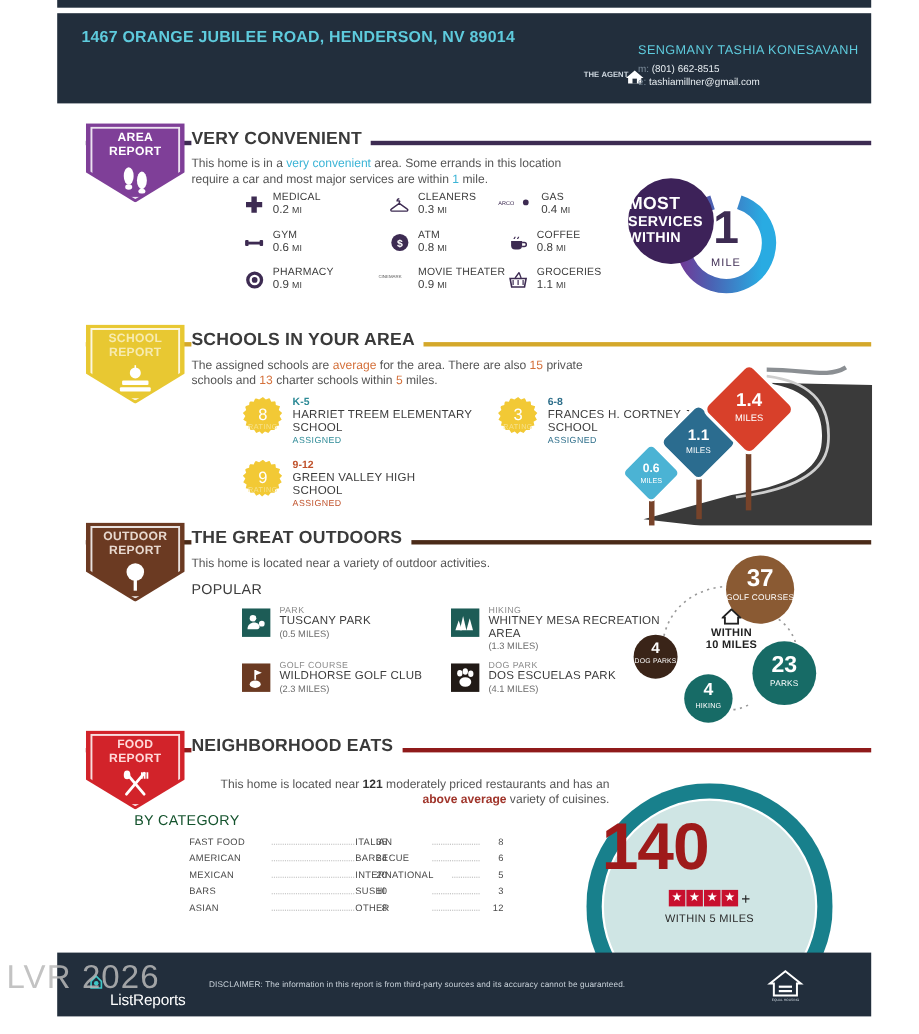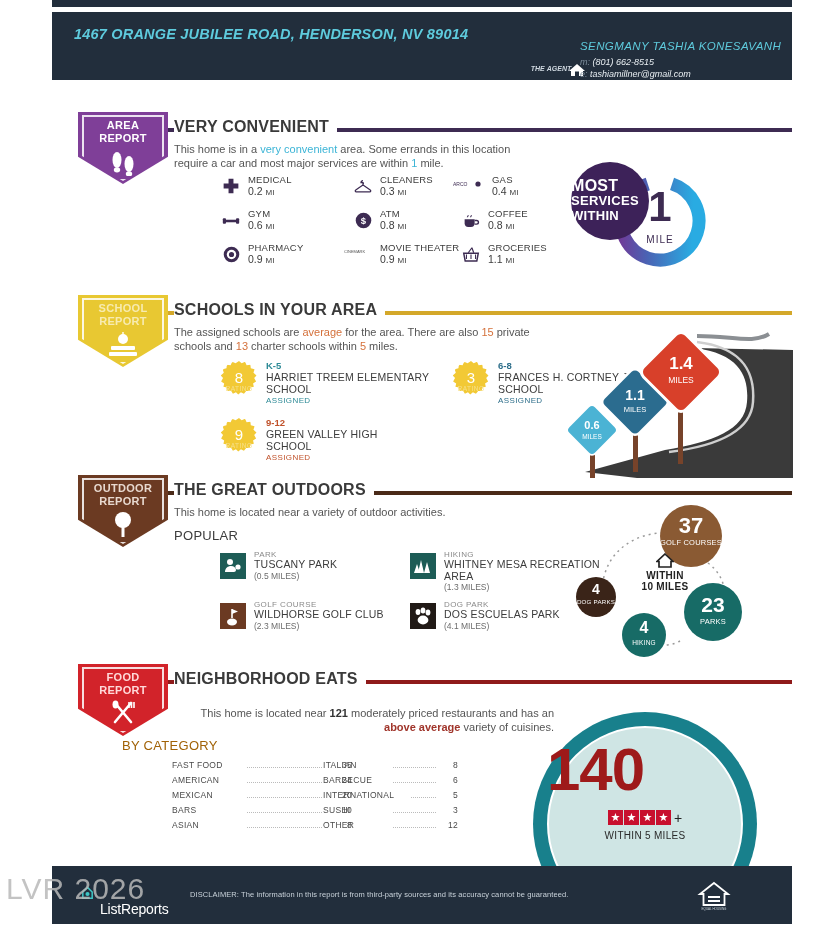--- a/index.html
+++ b/index.html
@@ -10,24 +10,23 @@
     position: relative;
     overflow: hidden;
   }
   .page { position: absolute; left: 0; top: 0; width: 835px; height: 940px; }
 
   
   .top-strip { position:absolute; left:52px; top:0px; width:740px; height:7px; background:#222e3c; }
 
   
   .header {
-    position:absolute; left:52px; top:12px; width:740px; height:68px;
+    position:absolute; left:52px; top:12px; width:740px; height:82px;
     background:#222e3c; color:#fff;
     padding: 14px 22px;
-    font-style: italic;
   }
   .addr { color:#5ecbdd; font-size:14.5px; font-weight:bold; letter-spacing:0.2px; line-height:17px; max-width:430px;}
   .specs { margin-top:8px; font-size:11.5px; color:#ffffff; letter-spacing:0.1px;}
   .specs b { font-weight:bold; }
   .agent-block { position:absolute; left:476px; top:28px; width:260px; }
   .agent-logo { position:absolute; left:0px; top:25px; width:46px; text-align:center; color:#cfd8e0; font-size:7px; font-weight:bold; line-height:8px;}
   .agent-logo .house { display:block; width:100%; }
   .agent-name { position:absolute; left:52px; top:0px; font-size:11.5px; color:#5ecbdd; letter-spacing:0.4px; white-space:nowrap;}
   .agent-line { position:absolute; left:52px; font-size:9px; color:#e8eef2; white-space:nowrap;}
   .agent-line .lbl { color:#7d8d9b; }
@@ -89,21 +88,21 @@
   .out-item .odist { position:absolute; left:34px; font-size:8.5px; color:#6c6c6c;}
 
   .bub-wrap { position:absolute; left:562px; top:505px; width:200px; height:160px;}
   .bub { position:absolute; border-radius:50%; color:#fff; text-align:center;}
   .bub .bn { position:absolute; width:100%; font-weight:bold; }
   .bub .bl { position:absolute; width:100%; line-height:9px; letter-spacing:0.2px;}
   .bub-center { position:absolute; left:60px; top:48px; width:86px; text-align:center; color:#222; }
   .bub-center .w1 { font-size:10px; font-weight:bold; letter-spacing:0.3px;}
 
   
-  .bycat { position:absolute; left:122px; top:738px; font-size:13px; color:#a16207; letter-spacing:0.3px;}
+  .bycat { position:absolute; left:122px; top:738px; font-size:13px; color:#14532d; letter-spacing:0.3px;}
   .cat-row { position:absolute; height:13px; font-size:8.5px; color:#4a4a4a; letter-spacing:0.3px;}
   .cat-row .cn { position:absolute; left:0; top:0; white-space:nowrap;}
   .cat-row .dots { position:absolute; top:7px; height:1px; border-bottom:1px dotted #bbb;}
   .cat-row .cv { position:absolute; top:0; width:22px; text-align:right;}
 
   .food-circle { position:absolute; left:533px; top:712px; width:224px; height:155px; overflow:hidden;}
   .fc-outer { position:absolute; left:0; top:0; width:224px; height:224px; border-radius:50%; background:#18808c;}
   .fc-inner { position:absolute; left:14px; top:14px; width:196px; height:196px; border-radius:50%; background:#cfe5e4; border:2px solid #fff;}
   .fc-num { position:absolute; left:14px; top:28px; width:196px; text-align:left; font-size:60px; font-weight:bold; color:#9e1a1a; line-height:60px; letter-spacing:-1px;}
   .fc-stars { position:absolute; left:14px; top:96px; width:196px; text-align:center; }

